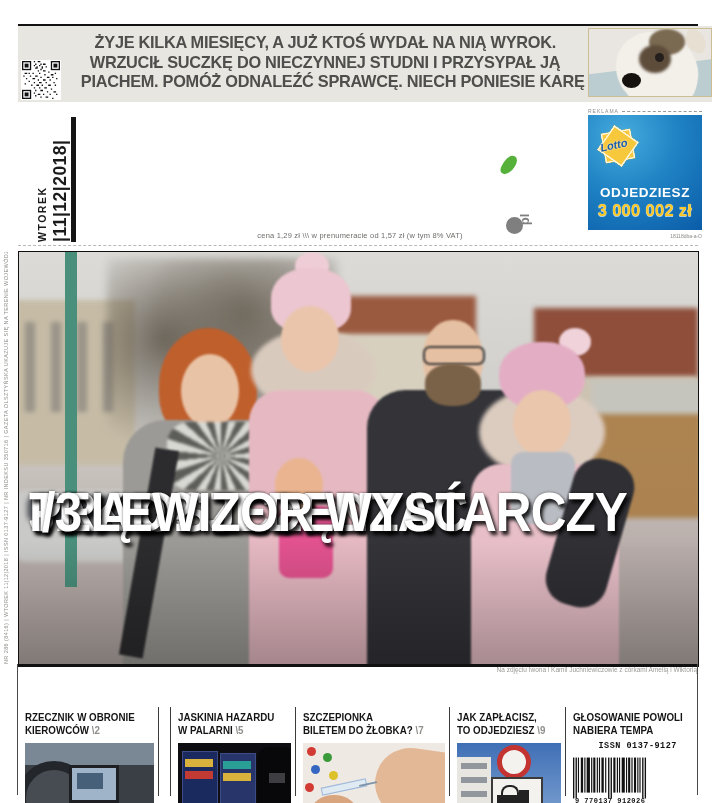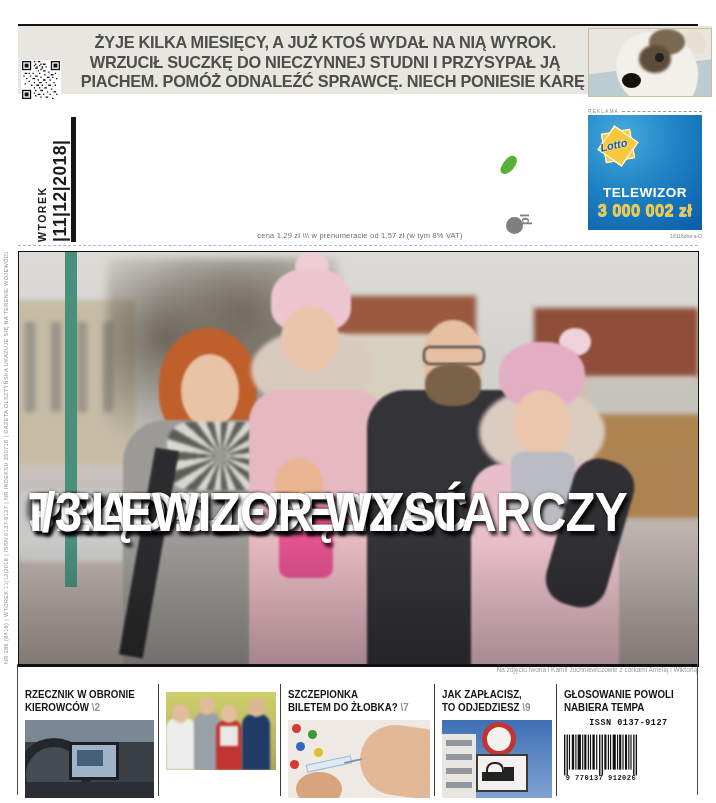--- a/index.html
+++ b/index.html
@@ -1,21 +1,21 @@
 <!DOCTYPE html>
 <html><head>
 <meta charset="utf-8">
 <style>
   html,body{margin:0;padding:0;background:#fff;}
   .page{position:relative;width:716px;height:803px;background:#fff;overflow:hidden;
         font-family:"Liberation Sans",sans-serif;}
 
   
   .top-rule{position:absolute;left:18px;top:24px;width:680px;height:2px;background:#121212;}
-  .banner{position:absolute;left:18px;top:26px;width:694px;height:68px;background:#e7e6e1;}
+  .banner{position:absolute;left:18px;top:26px;width:694px;height:76px;background:#e7e6e1;}
   .qr{position:absolute;left:3px;top:34px;width:38px;height:38px;background:#fff;padding:1px;}
   .banner-text{position:absolute;left:52px;right:132px;top:7px;text-align:center;
                font-weight:700;font-size:17px;line-height:19.5px;color:#4e4e4c;letter-spacing:-0.3px;}
   .banner-text .ln{display:block;}
   .banner-text .scale{display:inline-block;transform:scaleX(.96);transform-origin:50% 50%;white-space:nowrap;}
   .banner-ref{color:#85857f;font-weight:700;}
   
   .dog{position:absolute;right:0;top:2px;width:122px;height:67px;background:#e9e6e1;
        border:1px solid #cbbd94;overflow:hidden;}
   .dog *{position:absolute;}
@@ -119,21 +119,21 @@
   .caption{position:absolute;left:18px;top:666px;width:679px;text-align:right;
            font-size:6.5px;color:#9a9a96;}
   .spine{position:absolute;left:3px;top:252px;height:412px;writing-mode:vertical-rl;
          transform:rotate(180deg);font-size:5.5px;color:#8d8d89;letter-spacing:.4px;white-space:nowrap;overflow:hidden;}
 
   
   .edge{position:absolute;width:1px;background:#4a4a46;}
   .edge-l{left:17px;top:664px;height:131px;}
   .edge-r{left:697px;top:664px;height:131px;}
   .teasers{position:absolute;left:18px;top:684px;width:679px;height:112px;display:flex;}
-  .tcol{flex:1 1 0;box-sizing:border-box;padding:2px 4px 0 7px;}
+  .tcol{flex:1 1 0;box-sizing:border-box;padding:2px 4px 0 7px;margin-top:23px;}
   .tcol + .tcol{border-left:1px solid #3c3c38;}
   .tcol h3{margin:2px 0 0;height:26px;color:#141414;}
   .tcol .tl{display:block;font-size:11.5px;line-height:12.5px;font-weight:700;
             transform:scaleX(.85);transform-origin:0 50%;white-space:nowrap;}
   .tref{color:#8f8f8b;font-weight:700;}
   .tphoto{position:relative;margin-top:6px;width:100%;height:78px;overflow:hidden;}
   .tphoto *{position:absolute;}
   
   .p1{background:linear-gradient(#7a8896 0 28%, #3a3f46 28%);}
   .p1 .wheel{left:-8px;top:18px;width:56px;height:56px;border:9px solid #23262b;border-radius:50%;background:#474c53;}
@@ -245,21 +245,21 @@
   <div class="rek-row">
     <span>REKLAMA</span>
     <span class="dashes"></span>
   </div>
   <aside class="lotto">
     <div class="star">
       <div class="sq"></div>
       <div class="sq sq2"></div>
     </div>
     <div class="lotto-brand">Lotto</div>
-    <div class="kumulacja">TELEWIZOR</div>
+    <div class="kumulacja">ODJEDZIESZ</div>
     <div class="amount">3 000 002 zł</div>
   </aside>
   <div class="ad-code">18118dba-a-O</div>
 
   <div class="spine">NR 286 (8416) | WTOREK 11|12|2018 | ISSN 0137-9127 | NR INDEKSU 350716 | GAZETA OLSZTYŃSKA UKAZUJE SIĘ NA TERENIE WOJEWÓDZTWA WARMIŃSKO-MAZURSKIEGO</div>
 
   <section class="photo">
     <div class="sky"></div>
     <div class="bldg-left bg"></div>
     <div class="bldg-left-win bg"></div>
@@ -329,20 +329,36 @@
         <div class="b2 m"></div>
         <div class="h2 m"></div>
         <div class="b3 m"></div>
         <div class="b3s m"></div>
         <div class="h3c m"></div>
         <div class="b4 m"></div>
         <div class="h4 m"></div>
       </div>
     </article>
 
+    <article class="tcol">
+      <h3>
+          <span class="tl">JASKINIA HAZARDU</span>
+          <span class="tl"><span>W PALARNI</span>&nbsp;<span class="tref">\5</span></span>
+        </h3>
+      <div class="tphoto p3">
+        <div class="m1"></div>
+        <div class="m2"></div>
+        <div class="r1"></div>
+        <div class="r2"></div>
+        <div class="r3"></div>
+        <div class="r4"></div>
+        <div class="guy"></div>
+        <div class="badge"></div>
+      </div>
+    </article>
 
     <article class="tcol">
       <h3>
           <span class="tl">SZCZEPIONKA</span>
           <span class="tl"><span>BILETEM DO ŻŁOBKA?</span>&nbsp;<span class="tref">\7</span></span>
         </h3>
       <div class="tphoto p4">
         <div class="dot d1"></div>
         <div class="dot d2"></div>
         <div class="dot d3"></div>

